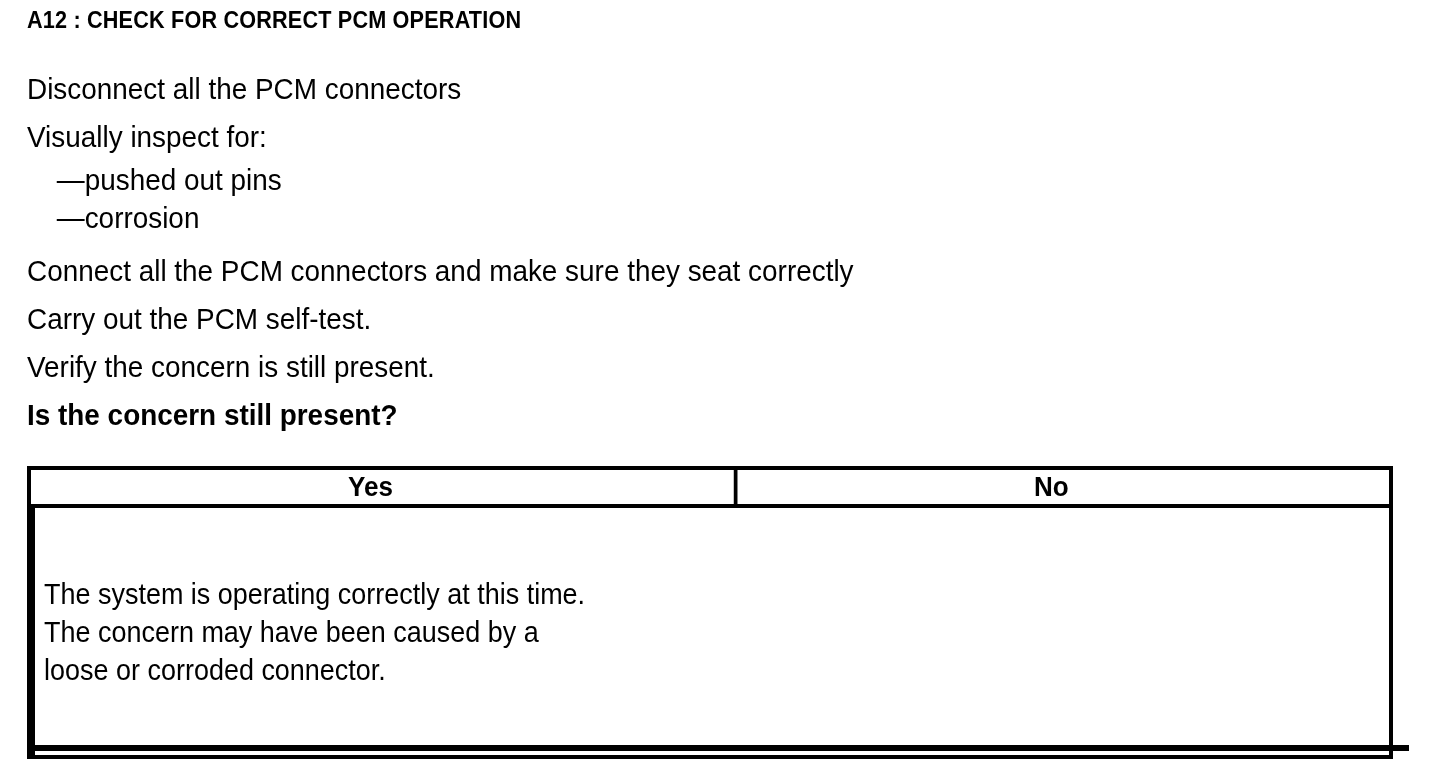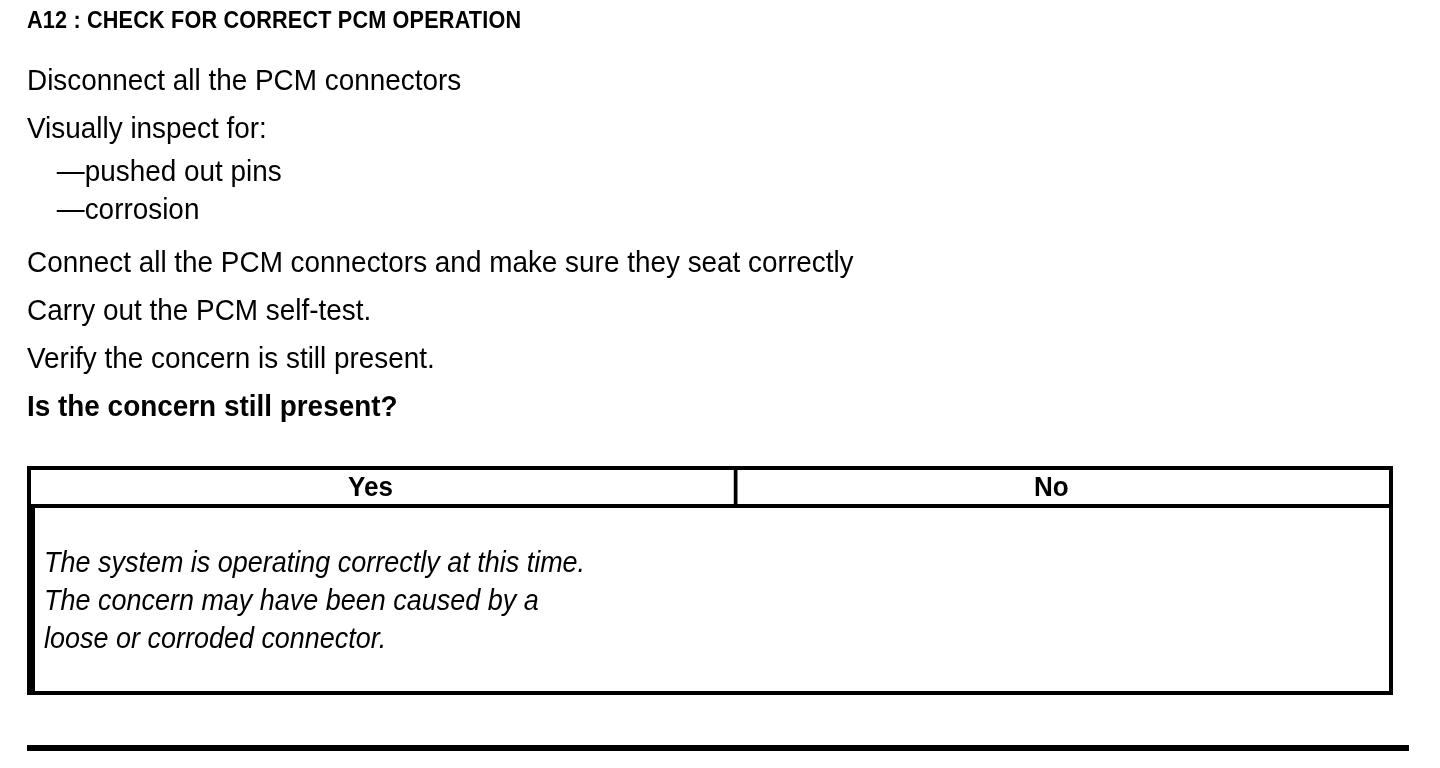--- a/index.html
+++ b/index.html
@@ -34,21 +34,21 @@
     transform: scaleX(0.94);
     transform-origin: left top;
     white-space: nowrap;
     line-height: 1.2;
   }
 
   
   .procedure {
     position: absolute;
     left: 27px;
-    top: 56px;
+    top: 65px;
     width: 1380px;
   }
   .proc-line {
     font-size: 30px;
     line-height: 48px;
     white-space: nowrap;
     transform: scaleX(0.93);
     transform-origin: left center;
   }
   .proc-line.sub {
@@ -61,21 +61,21 @@
   .proc-line.gap-before {
     margin-top: 10px;
   }
 
   
   .decision-table {
     position: absolute;
     left: 27px;
     top: 466px;
     width: 1366px;
-    height: 229px;
+    height: 293px;
     border: 4px solid #000000;
     box-sizing: border-box;
     display: flex;
     flex-direction: column;
     background: #ffffff;
   }
   .table-head {
     display: flex;
     height: 38px;
     border-bottom: 4px solid #000000;
@@ -112,21 +112,20 @@
   }
   .body-cell {
     padding: 2px 6px 2px 7px;
     display: flex;
     flex-direction: column;
     justify-content: flex-start;
   }
   .body-cell.centered {
     justify-content: center;
     padding-left: 9px;
-    font-style: italic;
   }
   .cell-line {
     font-size: 29px;
     line-height: 38px;
     white-space: nowrap;
     transform: scaleX(0.93);
     transform-origin: left center;
   }
 
   

